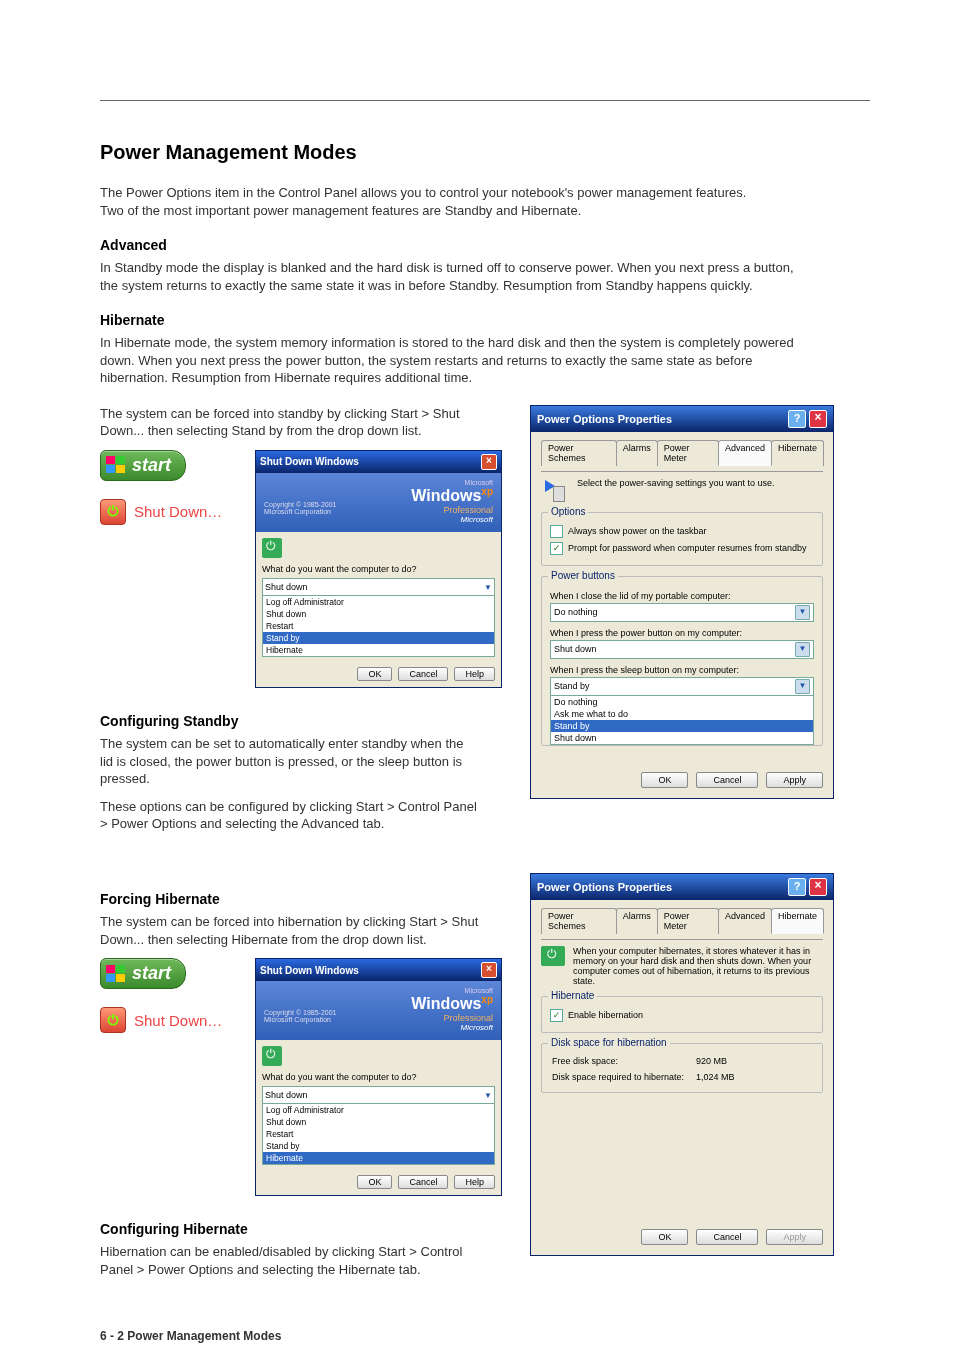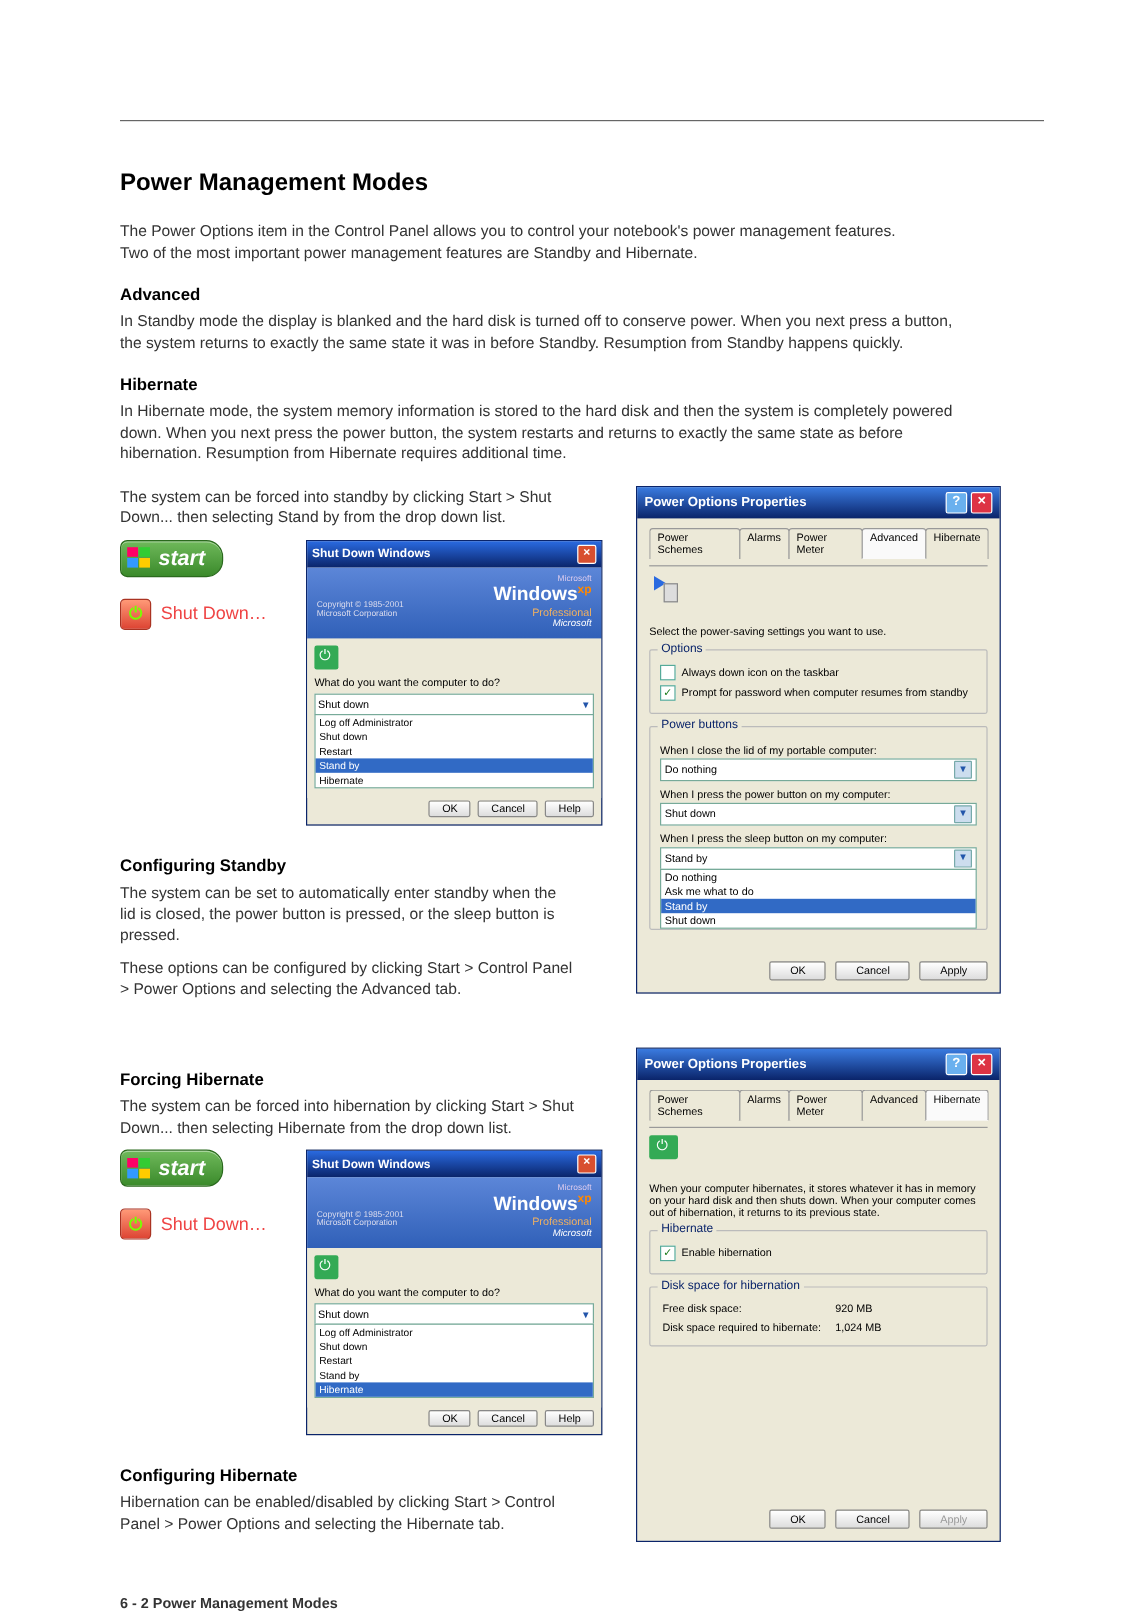--- a/index.html
+++ b/index.html
@@ -166,21 +166,21 @@
     color:#fff;text-align:center;line-height:13px;font-size:12px;}
   .po-body { padding: 8px 10px 10px 10px; }
   .po-tabs { display:flex; font-size:9px; margin-bottom:6px; }
   .po-tab {
     border:1px solid #999; border-bottom:none; padding:2px 6px 3px 6px;
     background:#ece9d8; margin-right:-1px; border-radius:3px 3px 0 0;
   }
   .po-tab.active { background:#fafafa; font-weight:normal; position:relative; z-index:1; border-bottom:1px solid #fafafa;}
   .po-tabs-bar { border-top:1px solid #999; margin-top:-1px; }
 
-  .po-descrow { display:flex; gap:19px; align-items:flex-start; margin:6px 0 10px 0;flex-direction:column;}
+  .po-descrow { display:flex; gap:8px; align-items:flex-start; margin:6px 0 10px 0;}
   .po-icon {
     width:28px;height:24px; position:relative;
   }
   .plug {
     width:0;height:0;
     border-left:10px solid #2a6ae0;
     border-top:6px solid transparent;
     border-bottom:6px solid transparent;
     position:absolute; left:4px; top:2px;
   }
@@ -334,21 +334,21 @@
               <div class="plug"></div>
                 <div class="battery"></div>
             </div>
             <div>Select the power-saving settings you want to use.</div>
           </div>
 
           <div class="po-group">
             <div class="po-group-title">Options</div>
             <div class="po-check">
               <span class="chk"></span>
-                <span>Always down icon on the taskbar</span>
+                <span>Always show power on the taskbar</span>
             </div>
             <div class="po-check">
               <span class="chk">✓</span>
                 <span>Prompt for password when computer resumes from standby</span>
             </div>
           </div>
 
           <div class="po-group" style="padding-bottom:0;">
             <div class="po-group-title">Power buttons</div>
 

